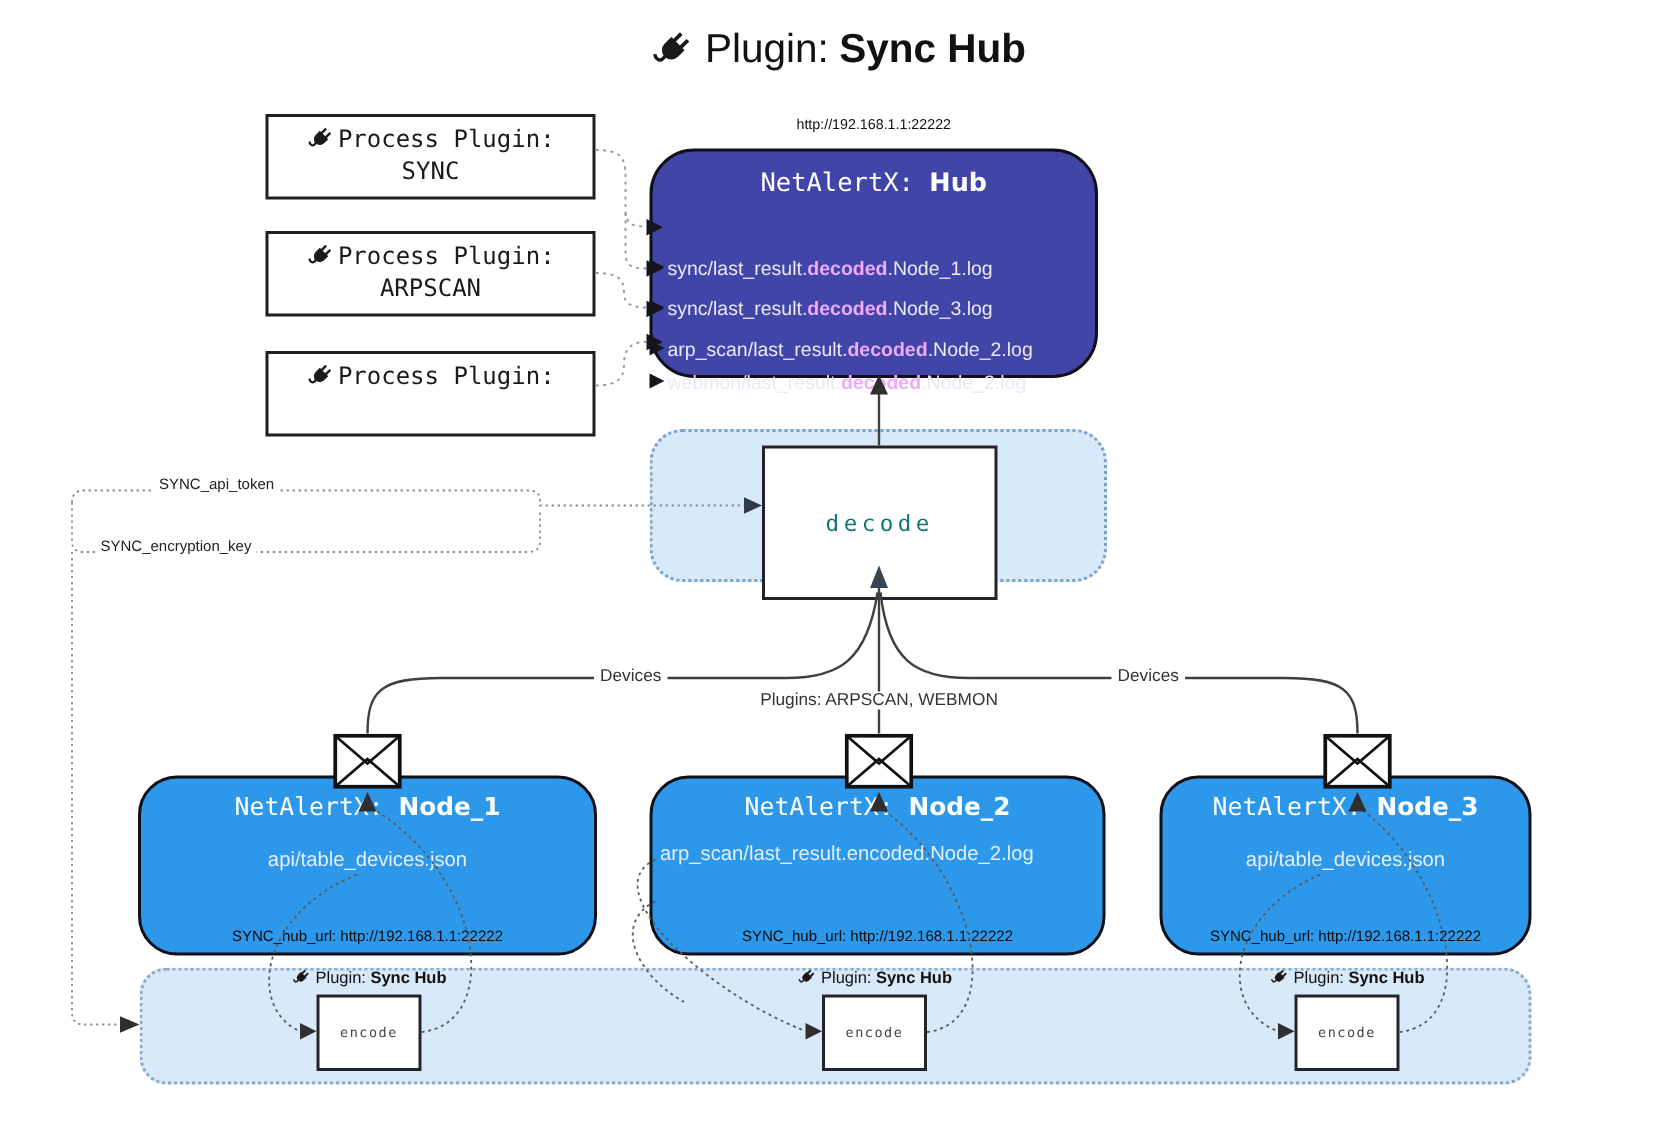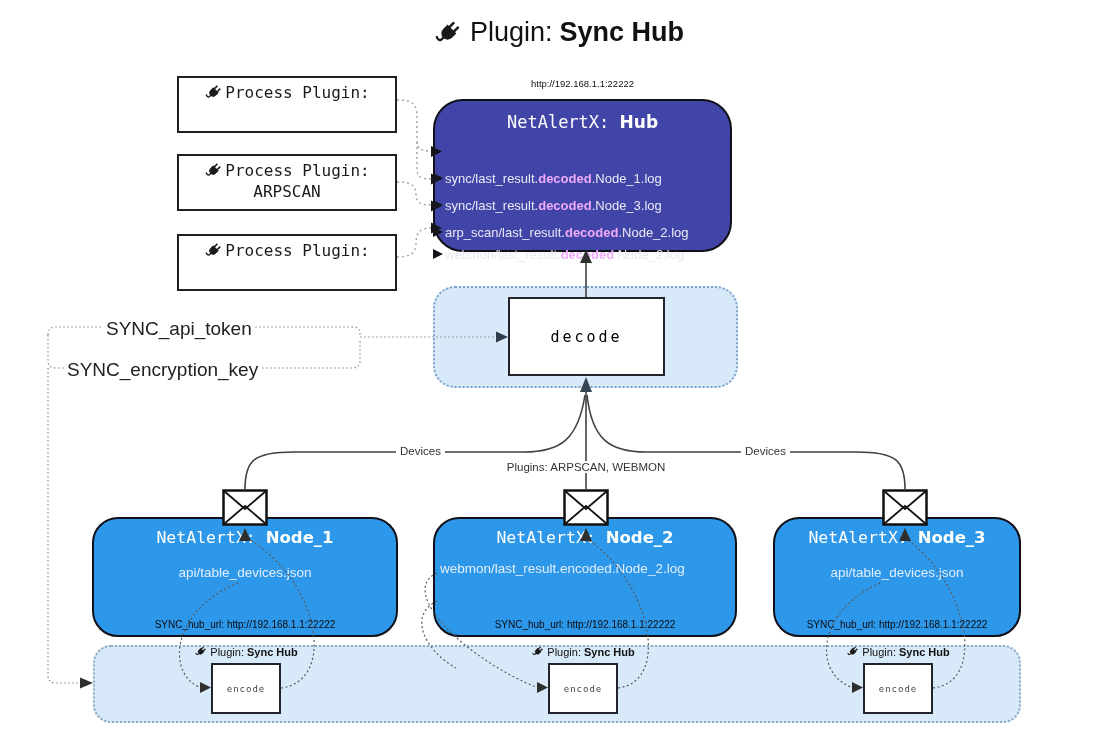--- a/index.html
+++ b/index.html
@@ -32,27 +32,27 @@
   .hub-log{position:absolute;left:0;display:flex;align-items:center;height:22px;
            font-size:13px;color:#e9e9f5;padding-left:7px;white-space:nowrap;margin-top:24px;}
   .hub-log .tri{width:0;height:0;border-top:5.5px solid transparent;border-bottom:5.5px solid transparent;
                 border-left:10px solid #15151c;margin-left:-9px;margin-right:2px;}
   .hub-log b{color:#f0abfc;}
   #hlog-0{top:42px;} #hlog-1{top:69px;} #hlog-2{top:96px;} #hlog-3{top:118px;}
 
   
   .decode-wrap{position:absolute;left:433px;top:286px;width:305px;height:102px;box-sizing:border-box;
                background:#d8e9f9;border:2px dotted #79a3cd;border-radius:22px;z-index:2;}
-  .decode-box{position:absolute;left:508px;top:297px;width:157px;height:79px;box-sizing:border-box;
+  .decode-box{position:absolute;left:508px;top:297px;width:157px;height:103px;box-sizing:border-box;
               background:#fff;border:2px solid #23232b;z-index:3;display:flex;align-items:center;
               justify-content:center;font-family:"DejaVu Sans Mono","Liberation Mono",monospace;
-              font-size:15px;letter-spacing:3px;color:#000000;}
-
-  
-  .tok{position:absolute;background:#fff;padding:0 3px;font-size:19px;color:#222;z-index:5;}
+              font-size:15px;letter-spacing:3px;color:#0f766e;}
+
+  
+  .tok{position:absolute;background:#fff;padding:0 3px;font-size:10px;color:#222;z-index:5;}
   #tok-0{left:103px;top:318px;} #tok-1{left:64px;top:359px;}
 
   
   .edge-label{position:absolute;background:#fff;padding:0 4px;font-size:11.5px;color:#333;z-index:5;}
   #lbl-dev-l{left:396px;top:445px;} #lbl-dev-r{left:741px;top:445px;}
   #lbl-plugins{left:586px;top:461px;transform:translateX(-50%);}
 
   
   .node{position:absolute;top:517px;height:120px;box-sizing:border-box;background:#2d97ea;
         border:2.5px solid #101018;border-radius:26px;z-index:2;color:#fff;}
@@ -159,20 +159,21 @@
       <svg class="plug" width="19" height="19" viewBox="0 0 24 24">
         <g transform="rotate(45 12 12)" fill="#1a1a1a" stroke="#1a1a1a">
           <line x1="9.5" y1="2.5" x2="9.5" y2="8.5" stroke-width="2"></line>
             <line x1="14.5" y1="2.5" x2="14.5" y2="8.5" stroke-width="2"></line>
           <path d="M7.5,8 h9 v4.5 a4.5,4.5 0 0 1 -9,0 z" stroke-width="1"></path>
             <path d="M12,16 v3 c0,2.6 -3.6,2.6 -4.6,1" fill="none" stroke-width="1.8"></path>
         </g>
       </svg>
       <span>Process Plugin:</span>
     </div>
+    <div class="l2">SYNC</div>
   </div>
   <div class="pbox" id="pbox-1">
     <div class="l1">
       <svg class="plug" width="19" height="19" viewBox="0 0 24 24">
         <g transform="rotate(45 12 12)" fill="#1a1a1a" stroke="#1a1a1a">
           <line x1="9.5" y1="2.5" x2="9.5" y2="8.5" stroke-width="2"></line>
             <line x1="14.5" y1="2.5" x2="14.5" y2="8.5" stroke-width="2"></line>
           <path d="M7.5,8 h9 v4.5 a4.5,4.5 0 0 1 -9,0 z" stroke-width="1"></path>
             <path d="M12,16 v3 c0,2.6 -3.6,2.6 -4.6,1" fill="none" stroke-width="1.8"></path>
         </g>
@@ -243,21 +244,21 @@
     <div class="files-center">
       <div class="node-file">api/table_devices.json</div>
     </div>
     <div class="node-url">SYNC_hub_url: http://192.168.1.1:22222</div>
   </div>
   <div class="node" id="node-1">
     <div class="node-title">
       <span>NetAlertX: </span><span class="bold">Node_2</span>
     </div>
     <div class="files-left">
-      <div class="node-file">webmon/last_result.encoded.Node_2.log</div>
+      <div class="node-file">arp_scan/last_result.encoded.Node_2.log</div>
     </div>
     <div class="node-url">SYNC_hub_url: http://192.168.1.1:22222</div>
   </div>
   <div class="node" id="node-2">
     <div class="node-title">
       <span>NetAlertX: </span><span class="bold">Node_3</span>
     </div>
     <div class="files-center">
       <div class="node-file">api/table_devices.json</div>
     </div>

